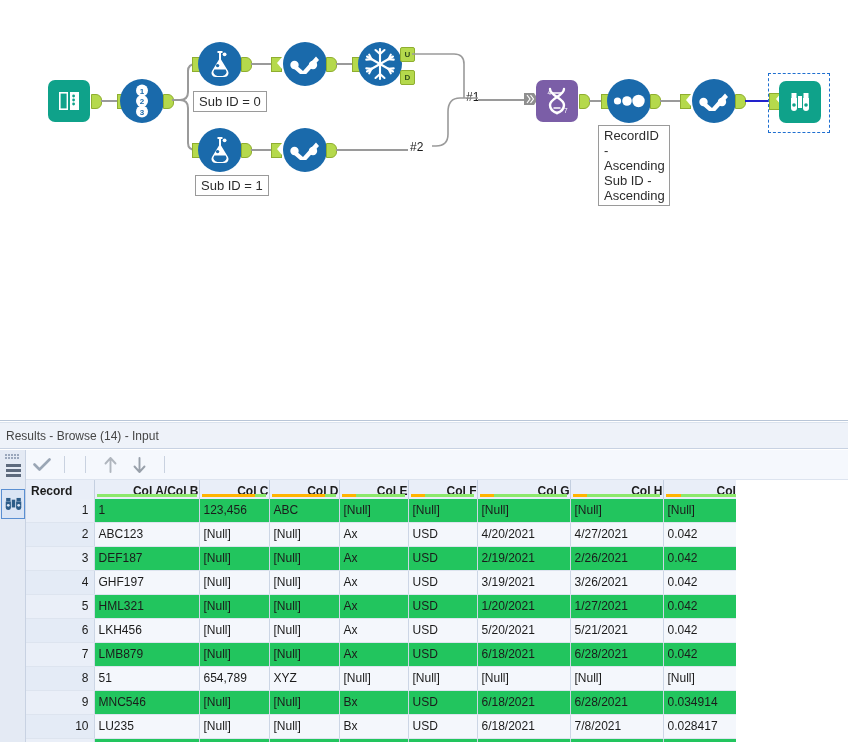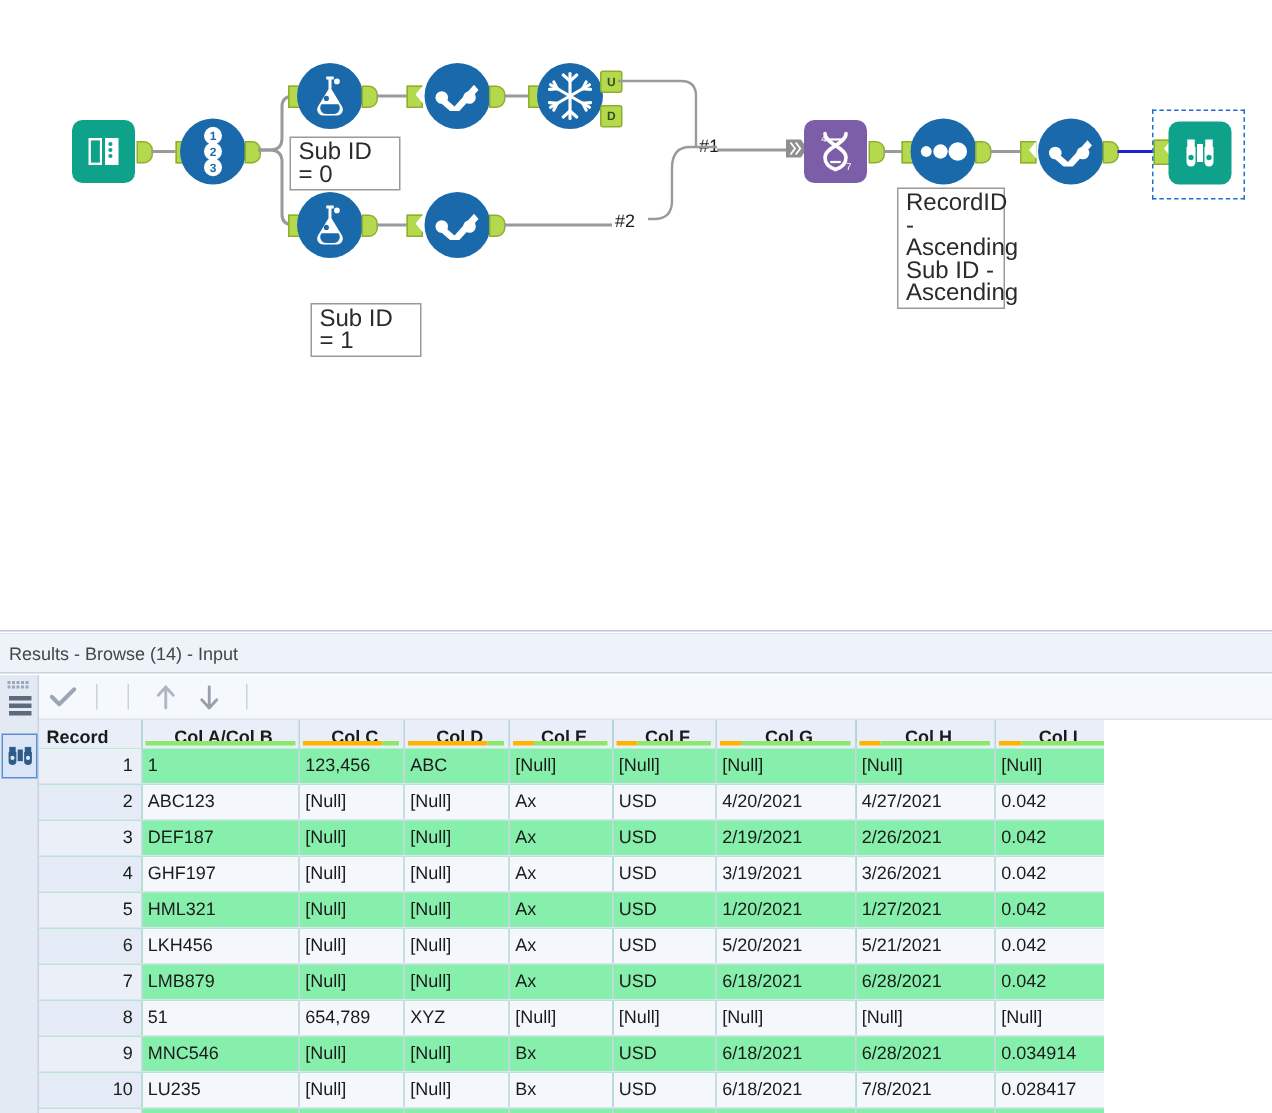--- a/index.html
+++ b/index.html
@@ -95,21 +95,21 @@
     background: #9a9a9a;
     height: 2px;
   }
   .wire-blue { background: #2222cc; }
 
   .annot {
     position: absolute;
     border: 1px solid #9a9a9a;
     background: #ffffff;
     font-family: "Liberation Sans", sans-serif;
-    font-size: 16px;
+    font-size: 13px;
     color: #2b2b2b;
     padding: 2px 5px;
     line-height: 15px;
     white-space: pre-line;
   }
   .hashlbl {
     position: absolute;
     font-size: 12px;
     color: #1b1b1b;
   }
@@ -208,34 +208,34 @@
     box-sizing: border-box;
   }
 
   
   #grid {
     position: absolute;
     left: 26px; top: 60px;
     width: 710px;
     height: 262px;
     overflow: hidden;
-    background: #86efac;
+    background: #22c55e;
   }
   table.tbl {
     border-collapse: collapse;
     table-layout: fixed;
     width: 709px;
     font-size: 12px;
   }
   table.tbl th {
     background: #e9eef8;
     border-right: 1px solid #c4cfe0;
     border-bottom: 0;
     padding: 2px 0 0 5px;
-    text-align: center;
+    text-align: right;
     font-weight: bold;
     font-size: 12px;
     color: #1b1b1b;
     height: 17px;
     vertical-align: middle;
     position: relative;
   }
   table.tbl th.rec { text-align: left; }
   .hdr-bars {
     position: absolute;
@@ -329,21 +329,21 @@
         <path d="M11.5 2 h5 v2 h-1.5 v6.5 l7 11.5 a4 4 0 0 1 -3.4 6 h-9.2 a4 4 0 0 1 -3.4 -6 l7 -11.5 v-6.5 h-1.5 z" fill="#ffffff"></path>
         <path d="M8.4 20.5 h11.2 a4 4 0 0 1 -3.4 6.5 h-4.4 a4 4 0 0 1 -3.4 -6.5 z" fill="#1a6aab"></path>
         <circle cx="18.6" cy="5.3" r="1.9" fill="#ffffff"></circle>
         <circle cx="11.6" cy="16.6" r="1.7" fill="#1a6aab"></circle>
       </svg>
     </div>
   </div>
   <div class="anchor-out" style="left:241px; top:143px;"></div>
   <div class="wire" style="left:251px; top:149px; width:22px;"></div>
   <div class="anchor-in" style="left:271px; top:143px;"></div>
-  <div class="annot" style="left:207px; top:175px; width:62px;margin-top:27px;">Sub ID = 1</div>
+  <div class="annot" style="left:195px; top:175px; width:62px;">Sub ID = 1</div>
 
   <div class="node" style="left:283px; top:42px;">
     <div class="circ">
       <svg width="32" height="20" viewBox="0 0 32 20">
         <circle cx="5.5" cy="11" r="4.2" fill="#ffffff"></circle>
         <circle cx="24" cy="11" r="4.2" fill="#ffffff"></circle>
         <path d="M6 10 L14 17 L27 2.5 L30 6 L14.5 23 L3.5 13.5 Z" fill="#ffffff"></path>
       </svg>
     </div>
   </div>

